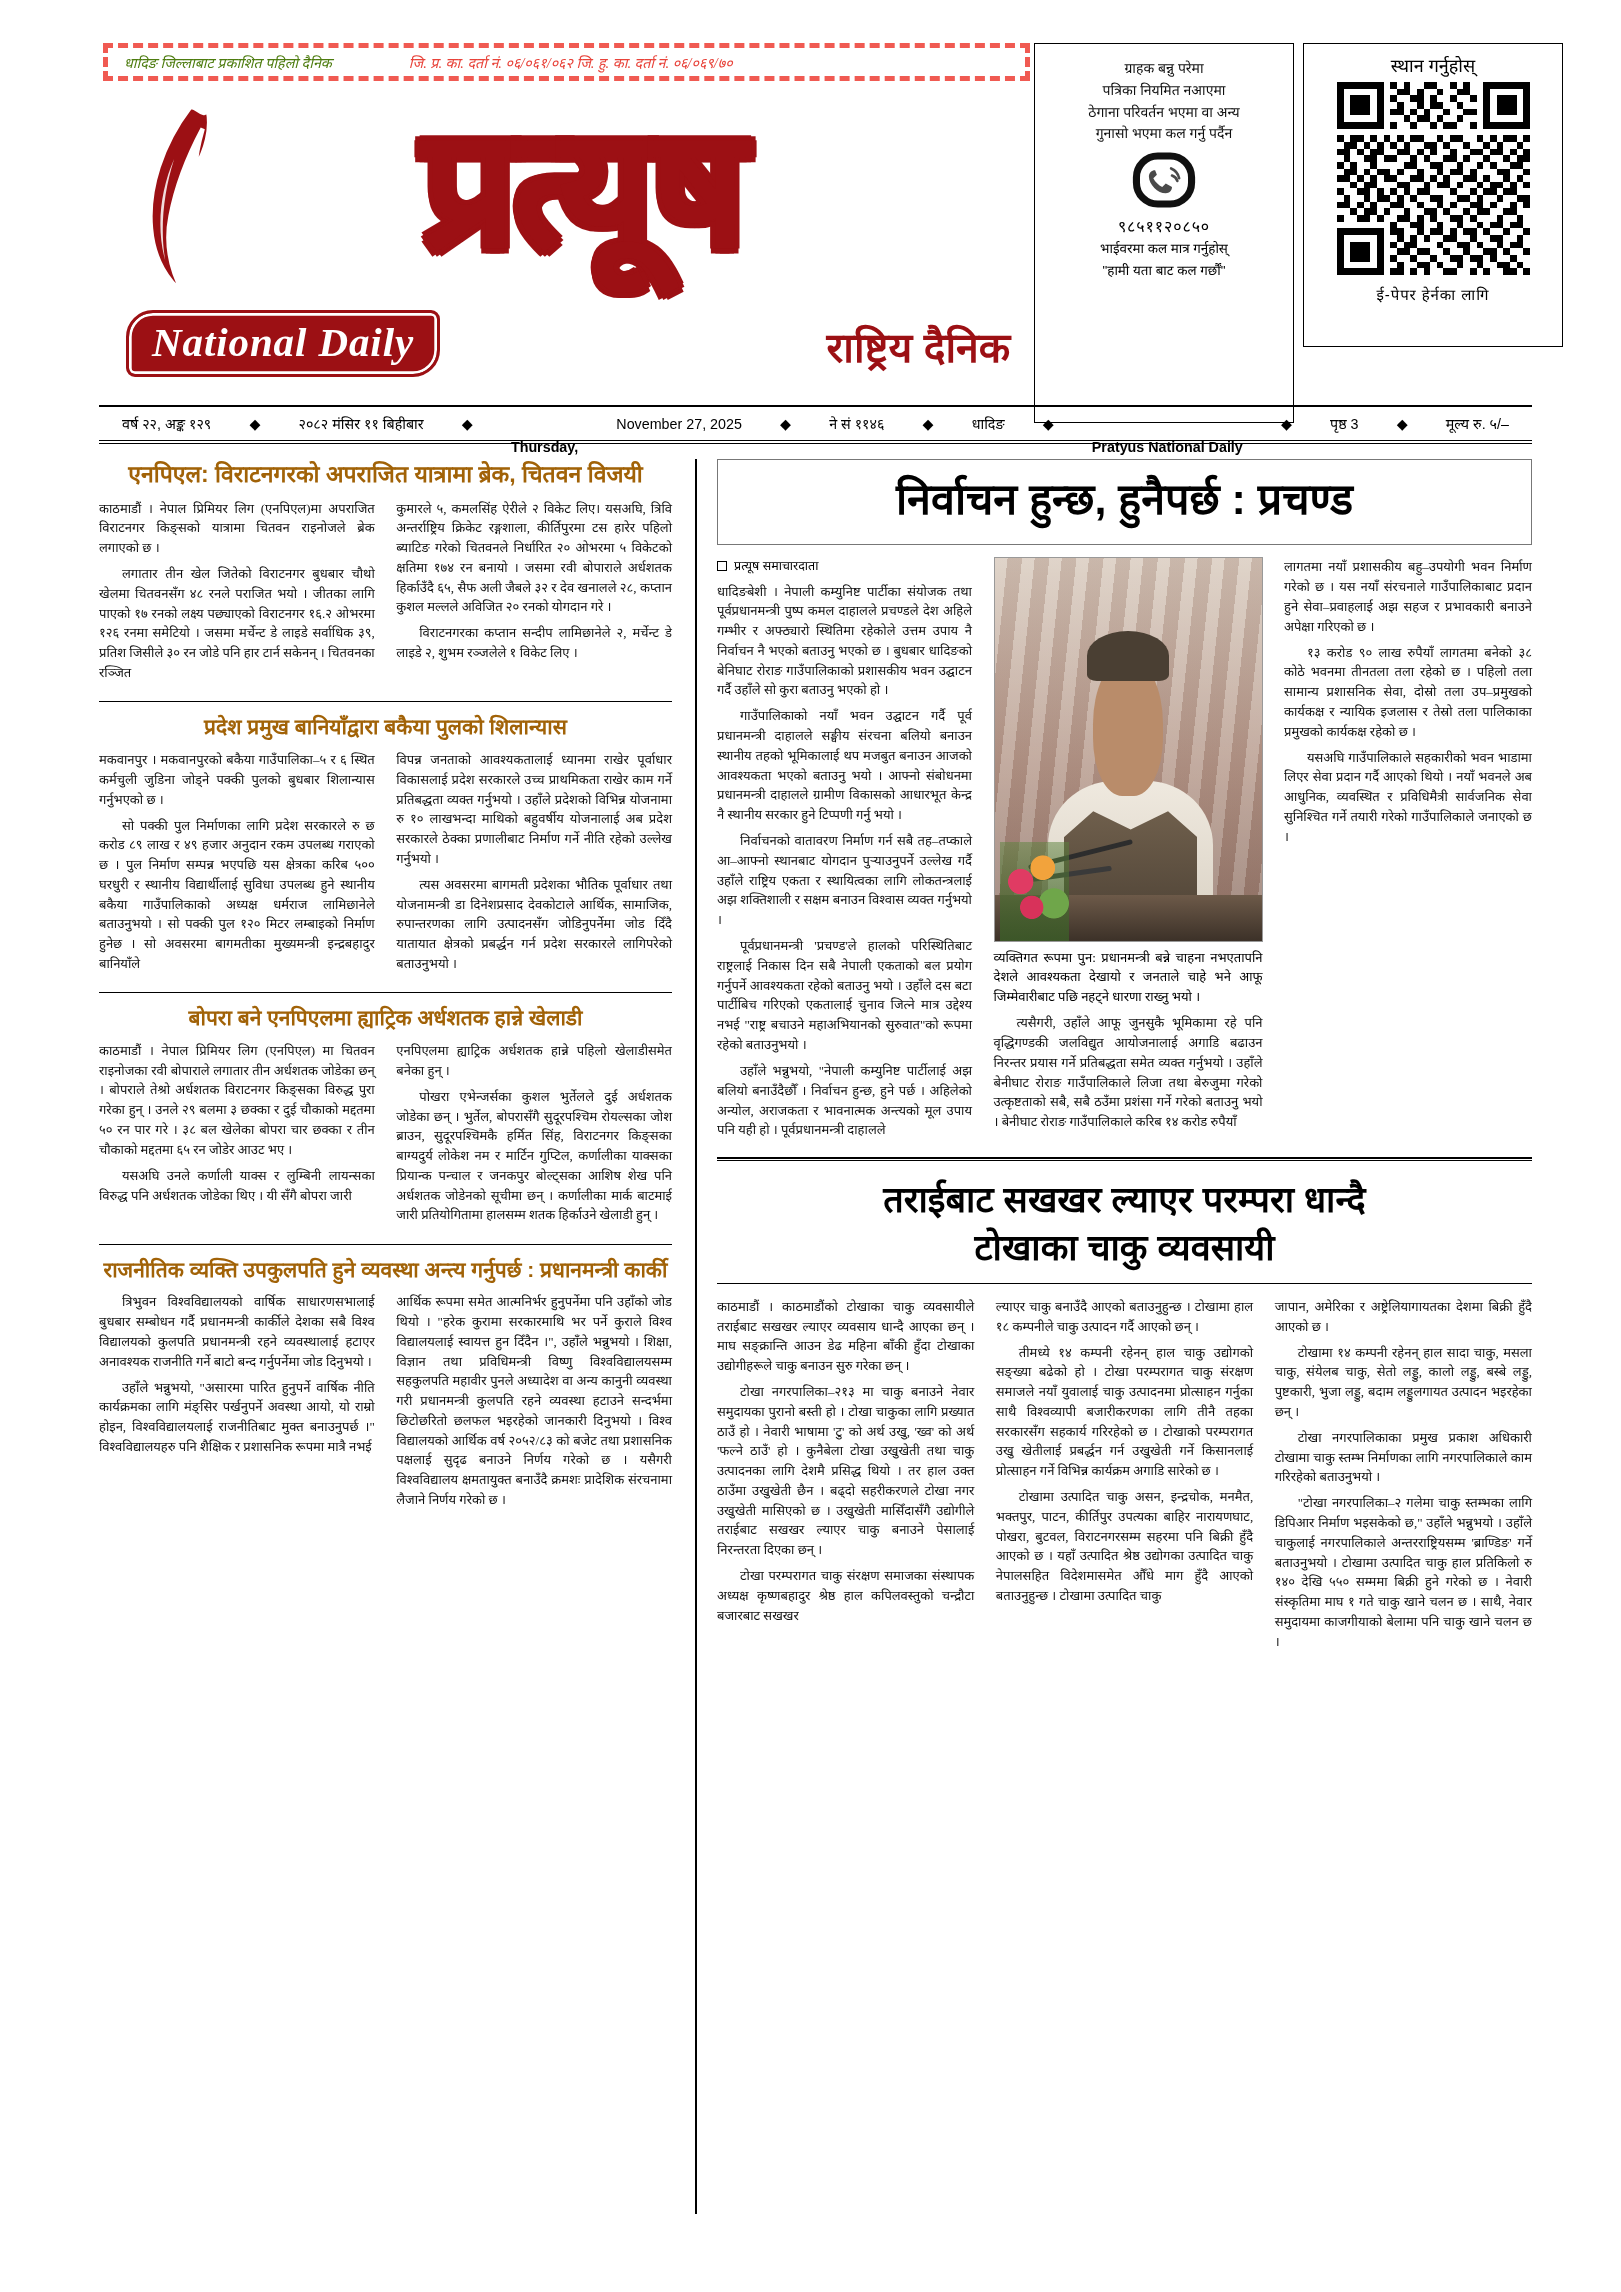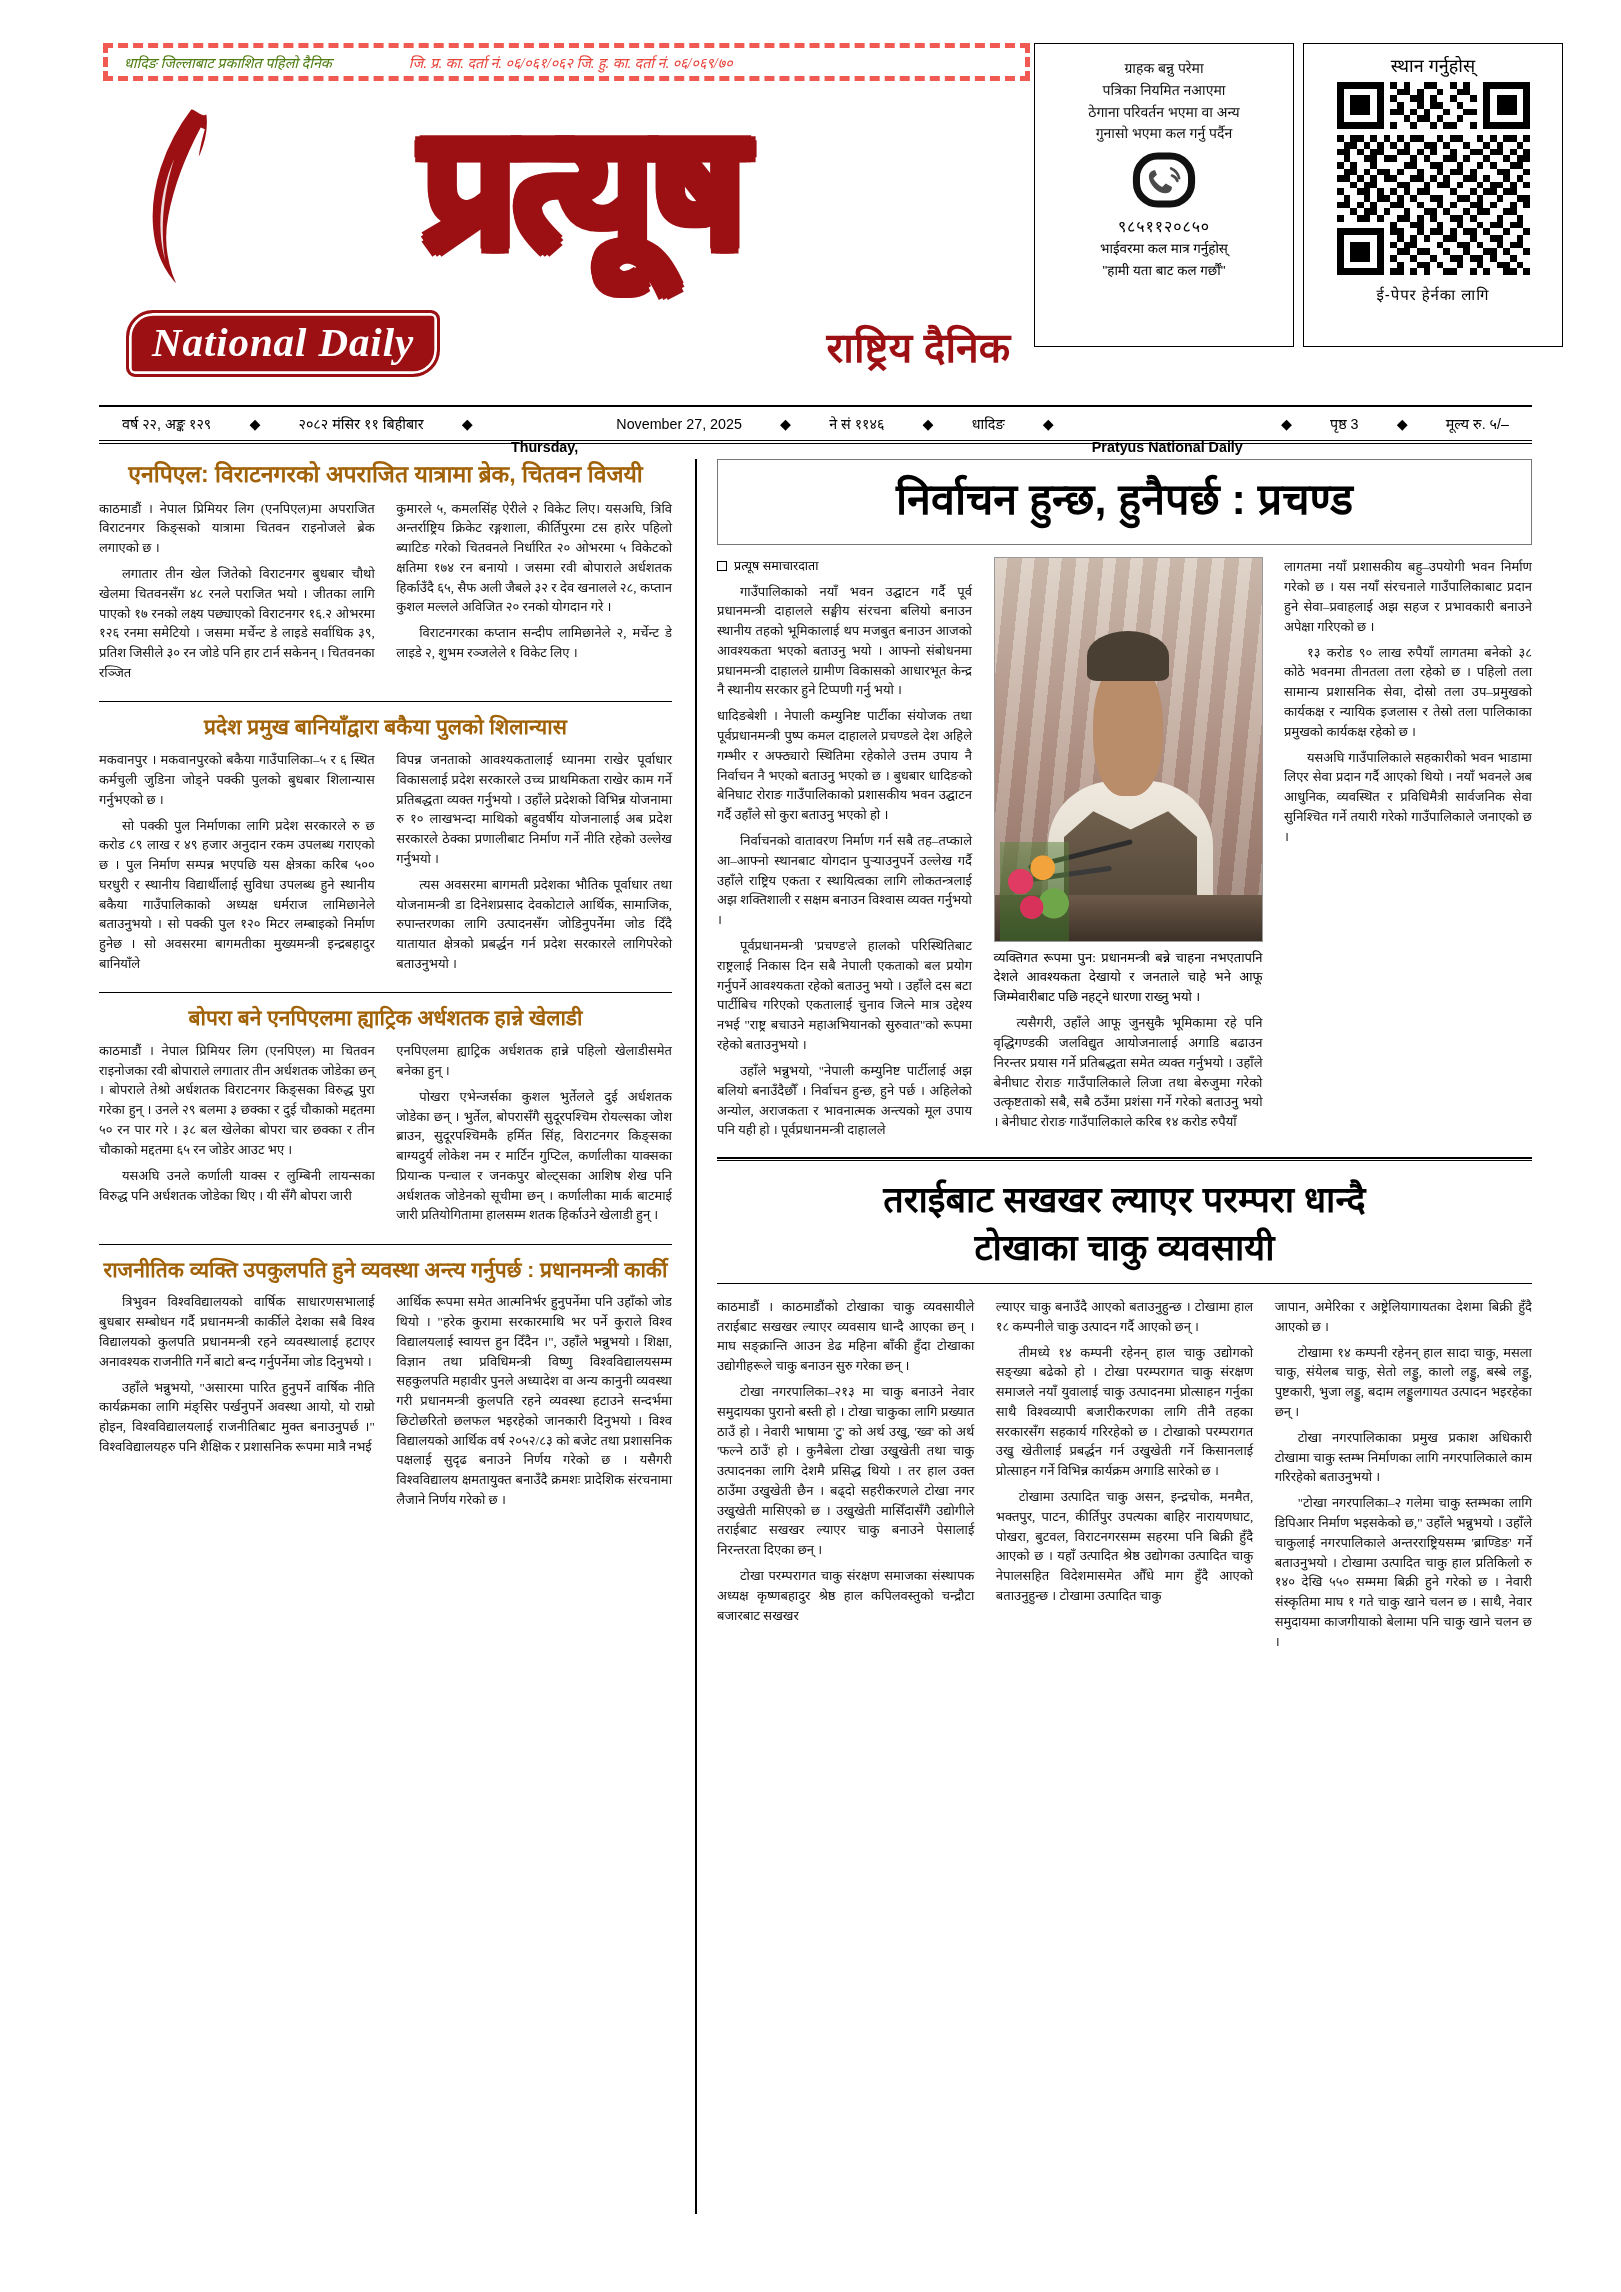--- a/index.html
+++ b/index.html
@@ -104,21 +104,21 @@
   }
 
   
   .hdr-box {
     position:absolute;
     border:1.8px solid #000;
     background:#fff;
   }
   .subs-box {
     left:1034px; top:43px;
-    width:260px; height:304px;
+    width:260px; height:380px;
     display:flex; flex-direction:column;
     align-items:center;
     padding:14.3px 7.2px 9px 7.2px;
   }
   .subs-line {
     font-size:14px;
     font-family:"Liberation Sans", sans-serif;
     color:#111;
     text-align:center;
     line-height:1.55;
@@ -744,22 +744,22 @@
           <h1>निर्वाचन हुन्छ, हुनैपर्छ : प्रचण्ड</h1>
         </div>
 
         <div class="story-grid">
 
           <div class="sg-col" style="flex:0 0 255px;">
             <div class="byline">
               <span class="sq"></span>
               <span>प्रत्यूष समाचारदाता</span>
             </div>
+            <p class="body noind">धादिङबेशी । नेपाली कम्युनिष्ट पार्टीका संयोजक तथा पूर्वप्रधानमन्त्री पुष्प कमल दाहालले प्रचण्डले देश अहिले गम्भीर र अफ्ठ्यारो स्थितिमा रहेकोले उत्तम उपाय नै निर्वाचन नै भएको बताउनु भएको छ । बुधबार धादिङको बेनिघाट रोराङ गाउँपालिकाको प्रशासकीय भवन उद्घाटन गर्दै उहाँले सो कुरा बताउनु भएको हो ।</p>
             <p class="body">गाउँपालिकाको नयाँ भवन उद्घाटन गर्दै पूर्व प्रधानमन्त्री दाहालले सङ्घीय संरचना बलियो बनाउन स्थानीय तहको भूमिकालाई थप मजबुत बनाउन आजको आवश्यकता भएको बताउनु भयो । आफ्नो संबोधनमा प्रधानमन्त्री दाहालले ग्रामीण विकासको आधारभूत केन्द्र नै स्थानीय सरकार हुने टिप्पणी गर्नु भयो ।</p>
-            <p class="body noind">धादिङबेशी । नेपाली कम्युनिष्ट पार्टीका संयोजक तथा पूर्वप्रधानमन्त्री पुष्प कमल दाहालले प्रचण्डले देश अहिले गम्भीर र अफ्ठ्यारो स्थितिमा रहेकोले उत्तम उपाय नै निर्वाचन नै भएको बताउनु भएको छ । बुधबार धादिङको बेनिघाट रोराङ गाउँपालिकाको प्रशासकीय भवन उद्घाटन गर्दै उहाँले सो कुरा बताउनु भएको हो ।</p>
             <p class="body">निर्वाचनको वातावरण निर्माण गर्न सबै तह–तप्काले आ–आफ्नो स्थानबाट योगदान पुऱ्याउनुपर्ने उल्लेख गर्दै उहाँले राष्ट्रिय एकता र स्थायित्वका लागि लोकतन्त्रलाई अझ शक्तिशाली र सक्षम बनाउन विश्वास व्यक्त गर्नुभयो ।</p>
             <p class="body">पूर्वप्रधानमन्त्री 'प्रचण्ड'ले हालको परिस्थितिबाट राष्ट्रलाई निकास दिन सबै नेपाली एकताको बल प्रयोग गर्नुपर्ने आवश्यकता रहेको बताउनु भयो । उहाँले दस बटा पार्टीबिच गरिएको एकतालाई चुनाव जित्ने मात्र उद्देश्य नभई "राष्ट्र बचाउने महाअभियानको सुरुवात"को रूपमा रहेको बताउनुभयो ।</p>
             <p class="body">उहाँले भन्नुभयो, "नेपाली कम्युनिष्ट पार्टीलाई अझ बलियो बनाउँदैछौँ । निर्वाचन हुन्छ, हुने पर्छ । अहिलेको अन्योल, अराजकता र भावनात्मक अन्त्यको मूल उपाय पनि यही हो । पूर्वप्रधानमन्त्री दाहालले</p>
           </div>
 
           <div class="sg-col" style="flex:0 0 269px;">
             <div class="photo">
               <div class="curtain"></div>
               <div class="shirt"></div>
               <div class="vest"></div>

